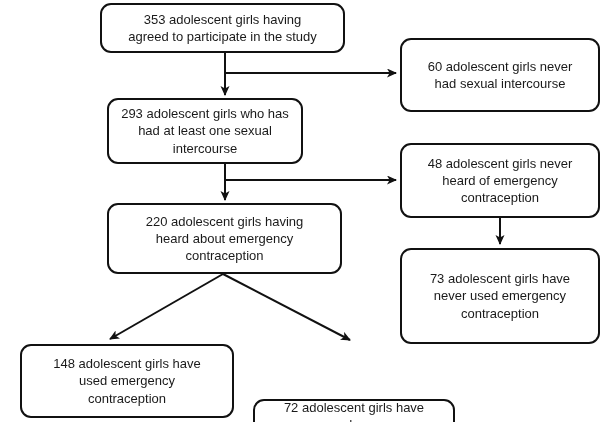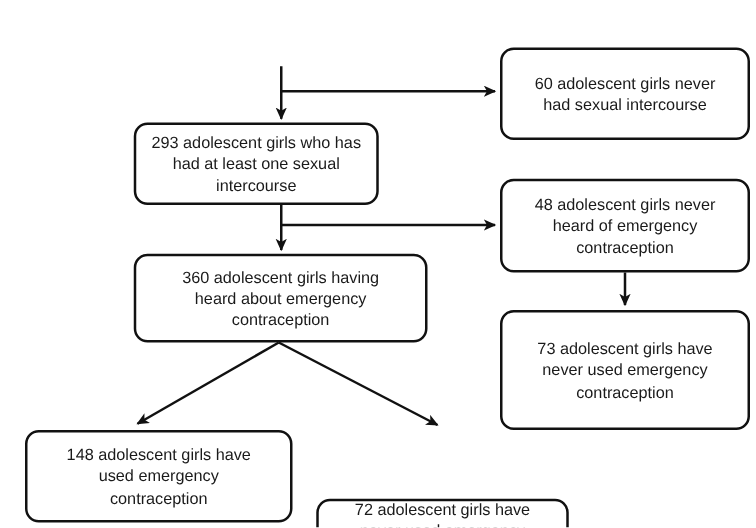--- a/index.html
+++ b/index.html
@@ -60,33 +60,35 @@
     </defs>
     <line x1="225" y1="53" x2="225" y2="95" stroke="#111111" stroke-width="2" marker-end="url(#ah)"></line>
     <line x1="224" y1="73" x2="396" y2="73" stroke="#111111" stroke-width="2" marker-end="url(#ah)"></line>
     <line x1="225" y1="164" x2="225" y2="200" stroke="#111111" stroke-width="2" marker-end="url(#ah)"></line>
     <line x1="224" y1="180" x2="396" y2="180" stroke="#111111" stroke-width="2" marker-end="url(#ah)"></line>
     <line x1="500" y1="218" x2="500" y2="244" stroke="#111111" stroke-width="2" marker-end="url(#ah)"></line>
     <line x1="223" y1="274" x2="110" y2="339" stroke="#111111" stroke-width="2" marker-end="url(#ah)"></line>
     <line x1="223" y1="274" x2="350" y2="340" stroke="#111111" stroke-width="2" marker-end="url(#ah)"></line>
   </svg>
 
+  <div class="node node-participants">353 adolescent girls having
+agreed to participate in the study</div>
 
   <div class="node node-never-intercourse">60 adolescent girls never
 had sexual intercourse</div>
 
   <div class="node node-had-intercourse">293 adolescent girls who has
 had at least one sexual
 intercourse</div>
 
   <div class="node node-never-heard">48 adolescent girls never
 heard of emergency
 contraception</div>
 
-  <div class="node node-heard">360 adolescent girls having
+  <div class="node node-heard">220 adolescent girls having
 heard about emergency
 contraception</div>
 
   <div class="node node-never-used-right">73 adolescent girls have
 never used emergency
 contraception</div>
 
   <div class="node node-used">148 adolescent girls have
 used emergency
 contraception</div>

